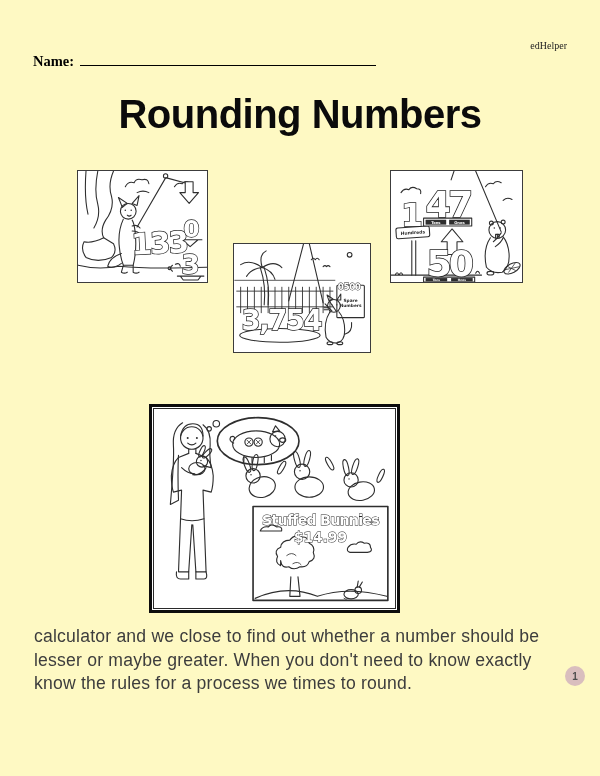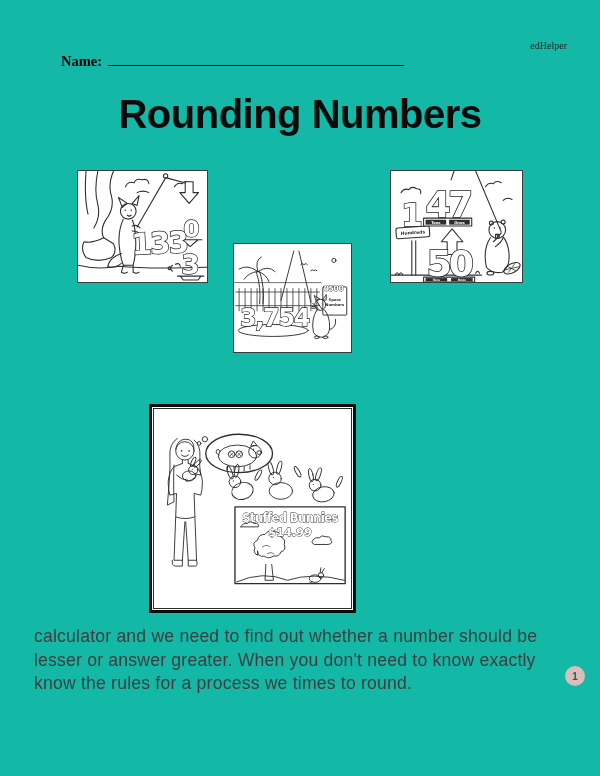--- a/index.html
+++ b/index.html
@@ -1,43 +1,43 @@
 <!DOCTYPE html>
 <html><head>
 <meta charset="utf-8">
 <style>
   html,body { margin:0; padding:0; background:#e8e8e8; }
   .page {
     position:relative; width:600px; height:776px; margin:0 auto;
-    background:#14b8a6; overflow:hidden;
+    background:#fef9c3; overflow:hidden;
     font-family:"Liberation Sans", sans-serif; color:#1a1a1a;
   }
   .brand {
     position:absolute; top:40px; right:33px;
     font-family:"Liberation Serif", serif; font-size:10px; color:#222;
   }
   .name-row { position:absolute; top:52px; left:33px; white-space:nowrap; }
   .name-label {
-    font-family:"Liberation Serif", serif; font-weight:bold; font-size:14.5px; color:#000;margin-left:28px;
+    font-family:"Liberation Serif", serif; font-weight:bold; font-size:14.5px; color:#000;
   }
   .name-line {
     display:inline-block; width:296px; height:13px; margin-left:6px;
     border-bottom:1.6px solid #000; vertical-align:baseline;
   }
   .title {
     position:absolute; top:92px; left:0; width:600px; text-align:center;
     font-size:40px; font-weight:bold; letter-spacing:-0.5px; color:#0b0b0b;
   }
   .illo { position:absolute; background:#fff; border:1px solid #3c3c3c; box-sizing:border-box; }
   .illo svg { display:block; width:100%; height:100%; }
   #illo-fox    { left:77px;  top:170px; width:131px; height:113px; }
-  #illo-cat    { left:233px; top:243px; width:119px; height:110px; }
+  #illo-cat    { left:233px; top:243px; width:138px; height:110px; }
   #illo-beaver { left:390px; top:170px; width:133px; height:113px; }
   .main-frame {
-    position:absolute; left:149px; top:404px; width:207px; height:209px;
+    position:absolute; left:149px; top:404px; width:251px; height:209px;
     border:3px solid #0d0d0d; box-sizing:border-box; padding:1px; background:#fff;
   }
   .main-frame-inner { width:100%; height:100%; border:1.5px solid #2a2a2a; box-sizing:border-box; }
   .main-frame-inner svg { display:block; width:100%; height:100%; }
   .paragraph {
     position:absolute; left:34px; top:625px; width:545px;
     font-size:17.6px; line-height:23.7px; color:#3d3d3d; letter-spacing:0.2px;
   }
   .page-badge {
     position:absolute; left:565px; top:666px; width:20px; height:20px;
@@ -292,20 +292,20 @@
             <path d="M186,184 q2,2 4,0" stroke-width="0.8"></path>
           </g>
         </g>
         <text class="bubble-num" x="163" y="112" font-size="14" letter-spacing="-0.8" text-anchor="middle" stroke-width="0.9">Stuffed Bunnies</text>
         <text class="bubble-num" x="163" y="129" font-size="13.5" text-anchor="middle" stroke-width="0.9">$14.99</text>
       </svg>
     </div>
   </div>
 
   <div class="paragraph">
-    <div>calculator and we need to find out whether a number should be</div>
-    <div>lesser or answer greater. When you don't need to know exactly</div>
+    <div>calculator and we close to find out whether a number should be</div>
+    <div>lesser or maybe greater. When you don't need to know exactly</div>
     <div>know the rules for a process we times to round.</div>
   </div>
 
   <div class="page-badge">1</div>
 
 </div>
 
 </body></html>

